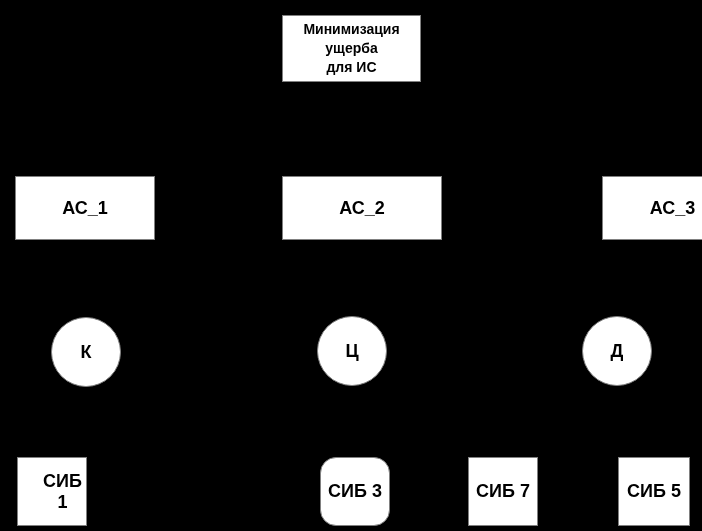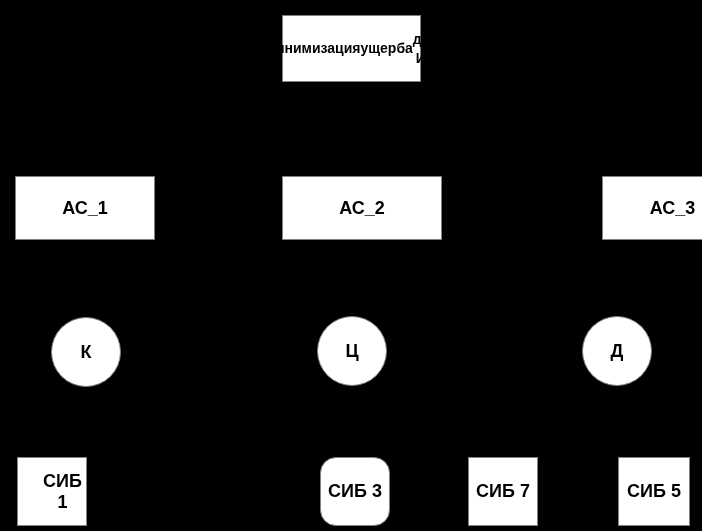--- a/index.html
+++ b/index.html
@@ -23,21 +23,21 @@
     font-weight: bold;
     display: flex;
     align-items: center;
     justify-content: center;
     text-align: center;
     box-sizing: border-box;
     font-size: 18px;
   }
   .box-root {
     left: 282px; top: 15px; width: 139px; height: 67px;
-    flex-direction: row;
+    flex-direction: column;
     font-size: 14px;
     line-height: 19px;
   }
   .box-as1 { left: 15px;  top: 176px; width: 140px; height: 64px; }
   .box-as2 { left: 282px; top: 176px; width: 160px; height: 64px; }
   .box-as3 { left: 574px; top: 176px; width: 141px; height: 64px; margin-left: 28px; }
   .circle {
     width: 70px; height: 70px;
     border-radius: 50%;
   }

